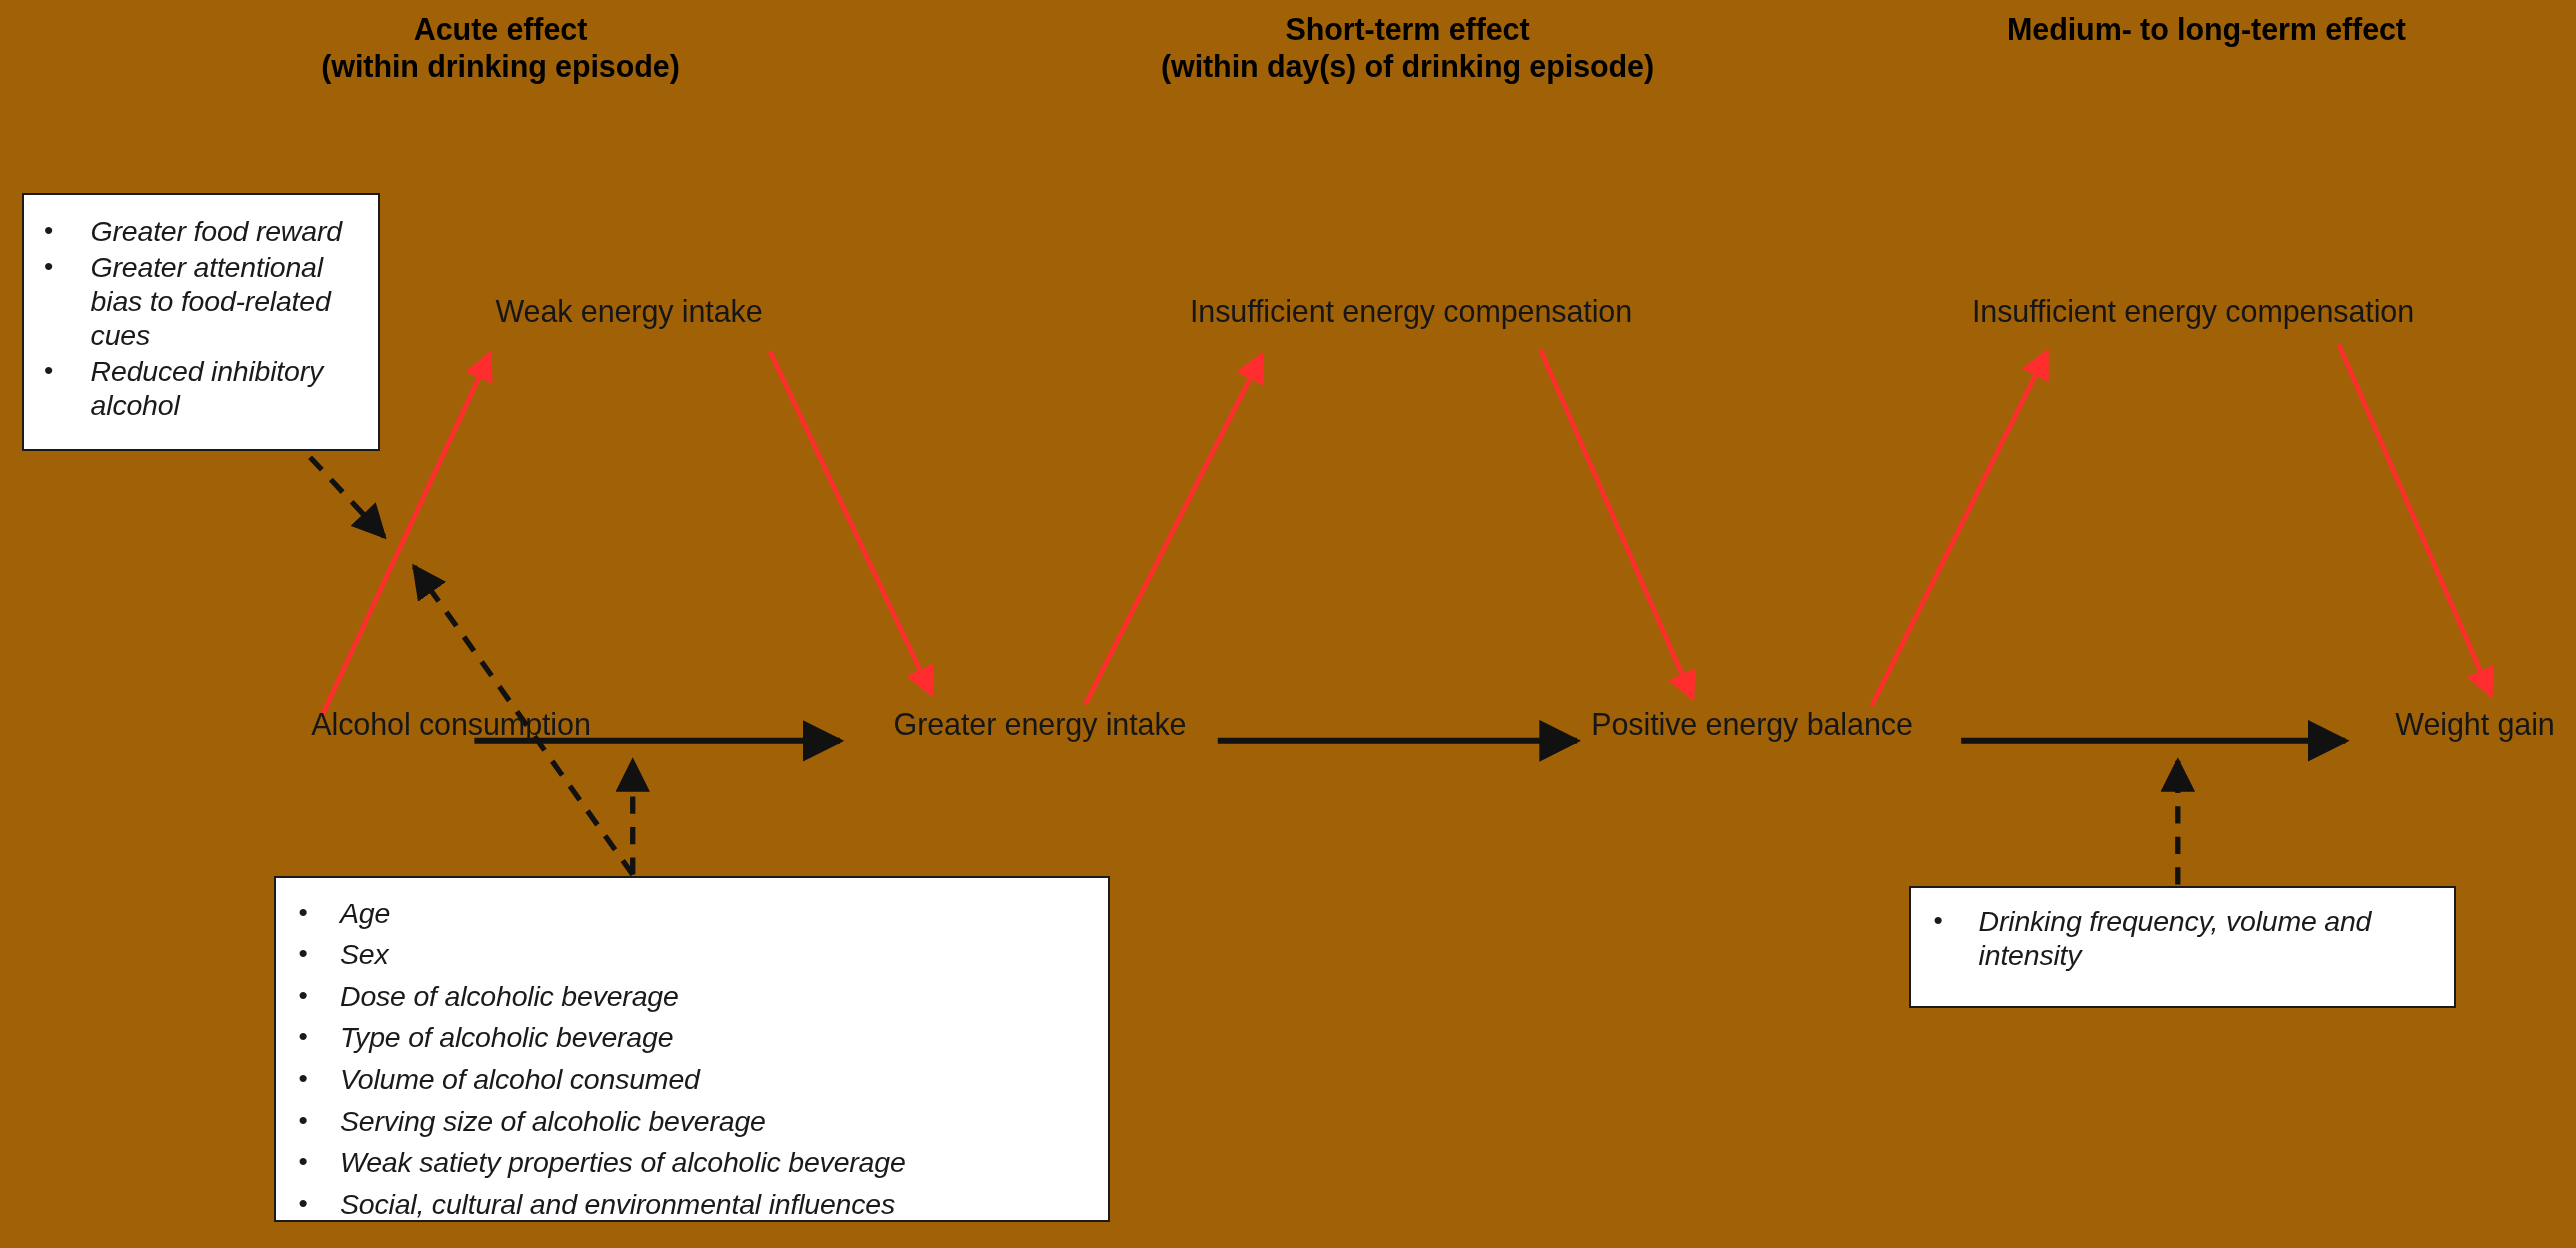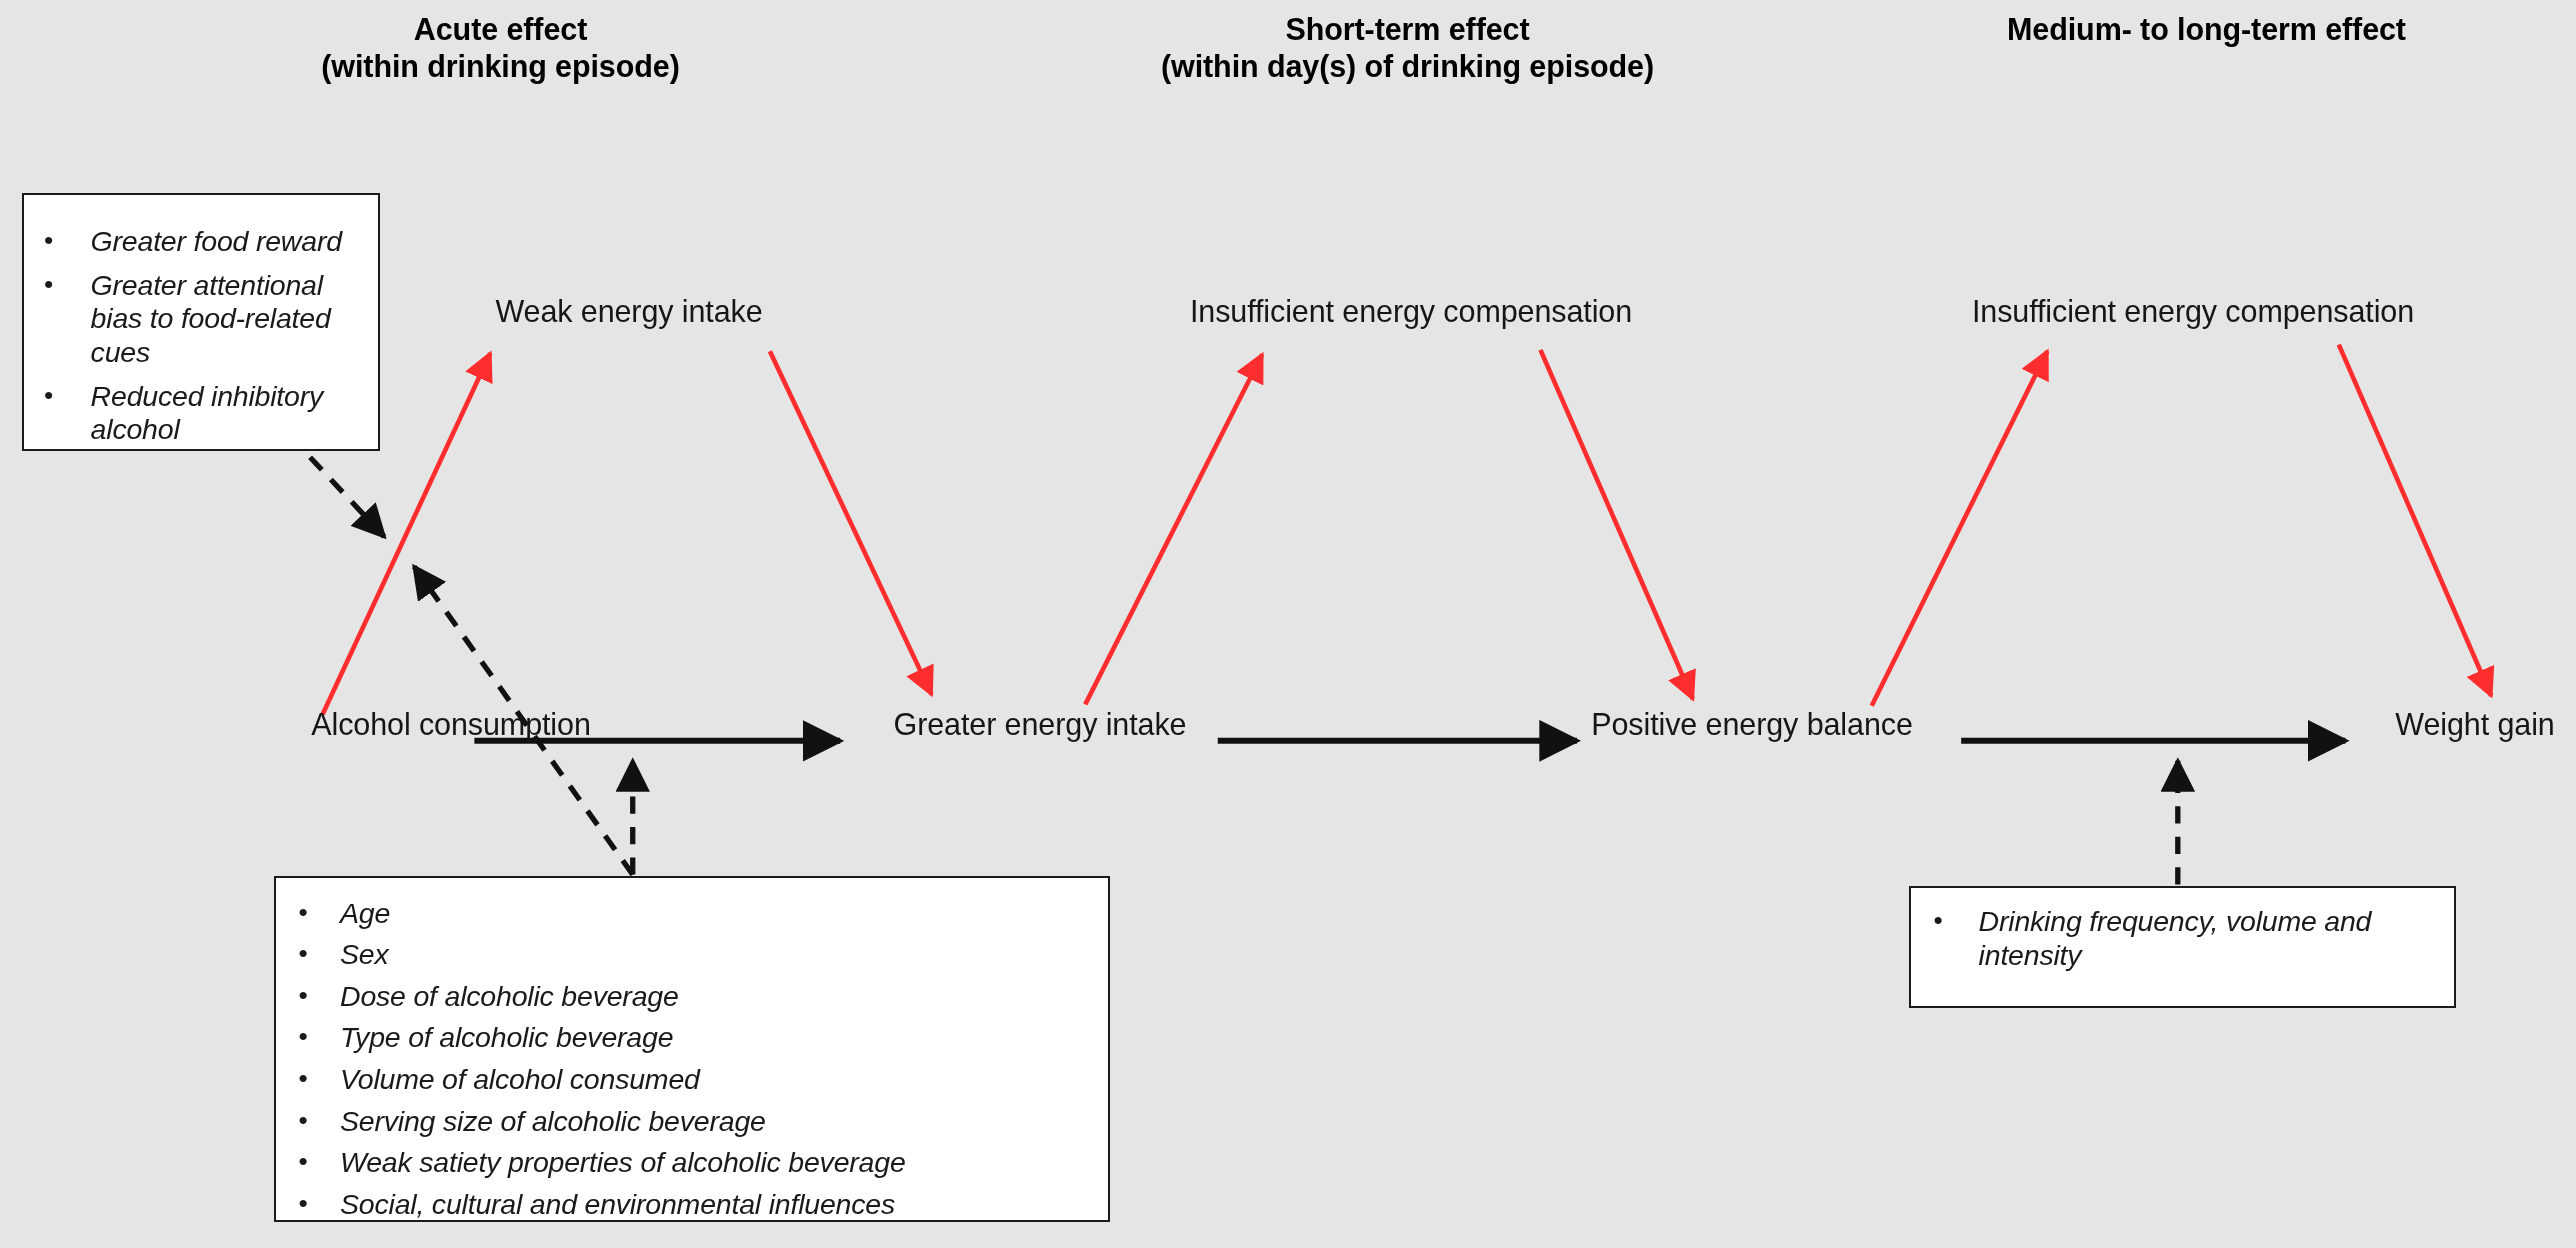--- a/index.html
+++ b/index.html
@@ -4,21 +4,21 @@
 <style>
   html, body {
     margin: 0;
     padding: 0;
     background: #ffffff;
   }
   #canvas {
     position: relative;
     width: 2576px;
     height: 1249px;
-    background: #e5e5e5;
+    background: #a16207;
     font-family: "Liberation Sans", sans-serif;
     overflow: hidden;
   }
   svg#wires {
     position: absolute;
     left: 0;
     top: 0;
     width: 2576px;
     height: 1249px;
     pointer-events: none;
@@ -69,21 +69,20 @@
   #box-acute-modifiers {
     left: 22px;
     top: 193px;
     width: 358px;
     height: 258px;
     padding: 20px 12px 13.3px 14.6px;
   }
   #box-acute-modifiers li {
     padding-left: 52px;
     margin-bottom: 2.7px;
-    margin-top: 10px;
   }
   #box-acute-modifiers li::before { left: 5.3px; top: 0; }
 
   
   #box-consumption-modifiers {
     left: 274px;
     top: 876px;
     width: 836px;
     height: 346px;
     padding: 18.6px 13.3px 13.3px 16px;

